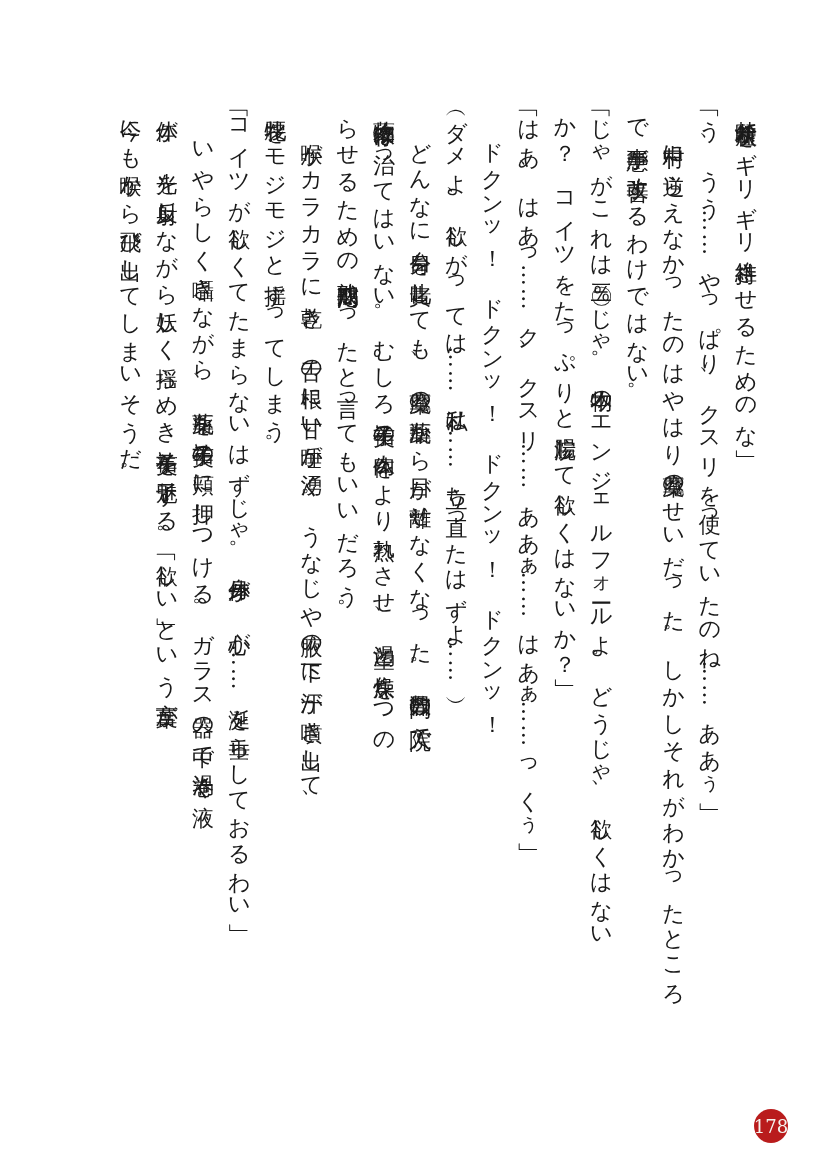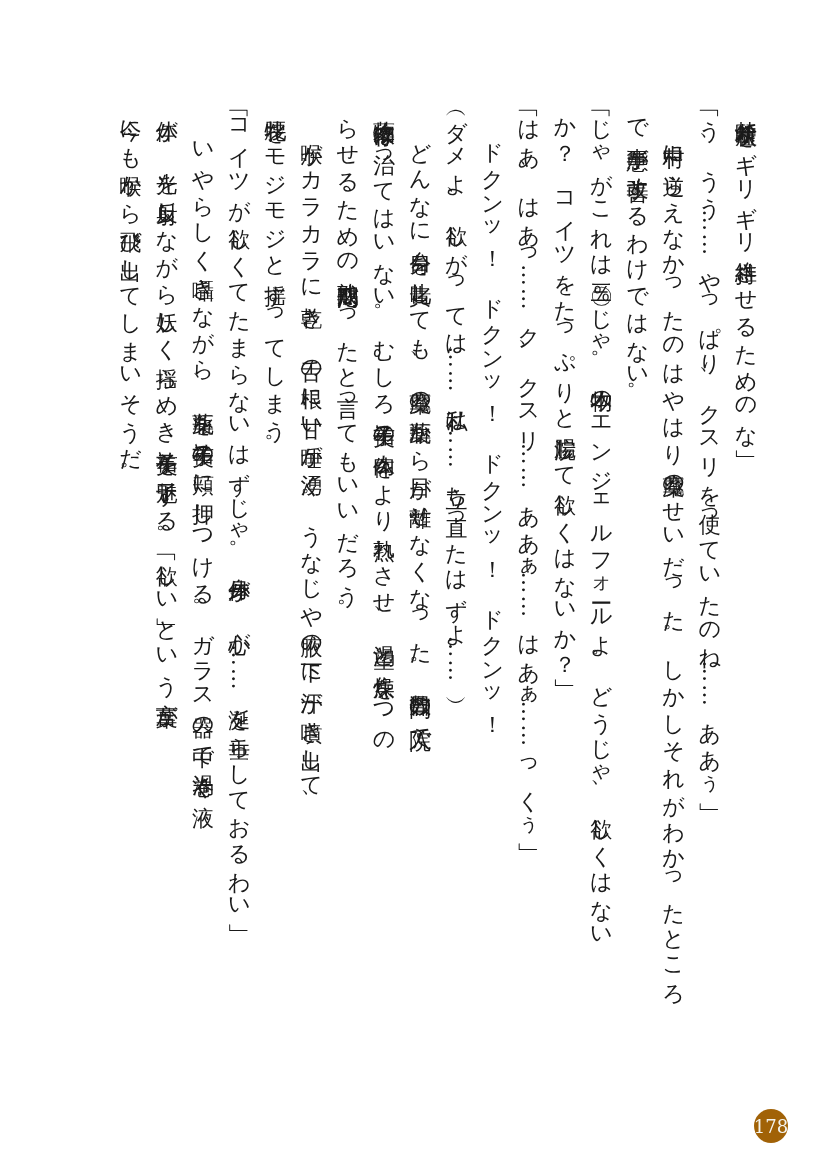--- a/index.html
+++ b/index.html
@@ -35,21 +35,21 @@
   .text-block p.indent {
     text-indent: 23.8px; 
   }
   .page-badge {
     position: absolute;
     left: 754px;
     top: 1109px;
     width: 34px;
     height: 34px;
     border-radius: 50%;
-    background: #a16207;
+    background: #b91c1c;
     color: #f4f4ef;
     display: flex;
     align-items: center;
     justify-content: center;
     font-size: 18px;
     font-family: "DejaVu Serif", "Liberation Serif", serif;
   }
 </style>
 </head>
 <body>

